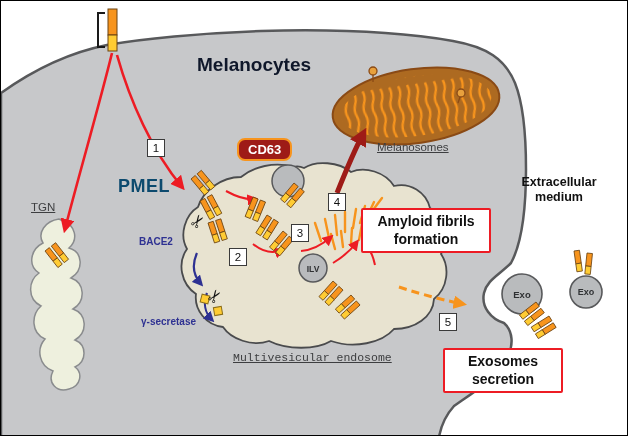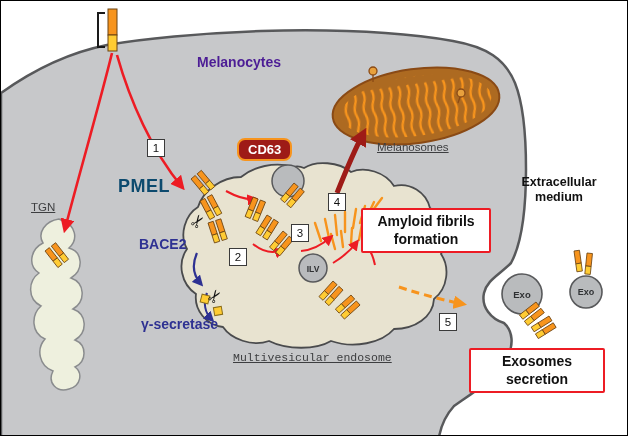--- a/index.html
+++ b/index.html
@@ -1,23 +1,23 @@
 <!DOCTYPE html>
 <html><head>
 <meta charset="utf-8">
 <style>
   * { margin:0; padding:0; box-sizing:border-box; }
   body { font-family:"Liberation Sans", sans-serif; background:#fff; }
   .stage { position:relative; width:628px; height:436px; background:#fff; border:1px solid #000; overflow:hidden; }
   .stage > svg { position:absolute; left:0; top:0; }
   .lbl { position:absolute; white-space:nowrap; }
   .organelle-label { font-size:11.5px; color:#3d3e40; text-decoration:underline; }
-  .title-label { font-size:14px; font-weight:bold; color:#4c1d95; }
+  .title-label { font-size:19px; font-weight:bold; color:#0f172a; }
   .pmel-label { font-size:18px; font-weight:bold; color:#0c4a6e; letter-spacing:.5px; }
-  .enzyme-label { font-size:14px; font-weight:bold; color:#2e3192; }
+  .enzyme-label { font-size:10px; font-weight:bold; color:#2e3192; }
   .extracell { width:96px; text-align:center; font-size:12.5px; font-weight:bold; color:#111; white-space:normal; line-height:1.2; }
   .step { position:absolute; width:18px; height:18px; background:#fff; border:1.3px solid #3a3a3a; font-size:11.5px; color:#111; display:flex; align-items:center; justify-content:center; }
   .callout { position:absolute; background:#fff; border:2px solid #ed1c24; border-radius:2px; font-weight:bold; font-size:14px; color:#111; text-align:center; padding:3px 4px; line-height:1.25; }
   .badge { position:absolute; background:#9e1b17; border:2px solid #f7941d; border-radius:8px; color:#fff; font-weight:bold; font-size:13px; padding:2px 9px; }
   .scissors { position:absolute; font-size:17px; color:#111; line-height:1; }
   .vesicle-label { position:absolute; transform:translate(-50%,-50%); font-weight:bold; color:#2f3133; }
 </style>
 </head>
 <body>
 
@@ -149,21 +149,21 @@
 <div class="lbl organelle-label" style="left:30px; top:200px;">TGN</div>
 <div class="lbl organelle-label" style="left:232px; top:350px;font-family:Liberation Mono, monospace;">Multivesicular endosome</div>
 
 <div class="lbl pmel-label" style="left:117px; top:175px;">PMEL</div>
 <div class="lbl enzyme-label" style="left:138px; top:235px;">BACE2</div>
 <div class="lbl enzyme-label" style="left:140px; top:315px;">γ-secretase</div>
 
 <div class="badge" style="left:236px; top:137px;">CD63</div>
 
 <div class="callout" style="left:360px; top:207px; width:130px;">Amyloid fibrils formation</div>
-<div class="callout" style="left:468px; top:347px; width:136px;">Exosomes secretion</div>
+<div class="callout" style="left:442px; top:347px; width:120px;">Exosomes secretion</div>
 
 <div class="step" style="left:146px; top:138px;">1</div>
 <div class="step" style="left:228px; top:247px;">2</div>
 <div class="step" style="left:290px; top:223px;">3</div>
 <div class="step" style="left:327px; top:192px;">4</div>
 <div class="step" style="left:438px; top:312px;">5</div>
 
 <div class="vesicle-label" style="left:312px; top:268px; font-size:8.5px;">ILV</div>
 <div class="vesicle-label" style="left:521px; top:293px; font-size:9.5px;">Exo</div>
 <div class="vesicle-label" style="left:585px; top:291px; font-size:9px;">Exo</div>

